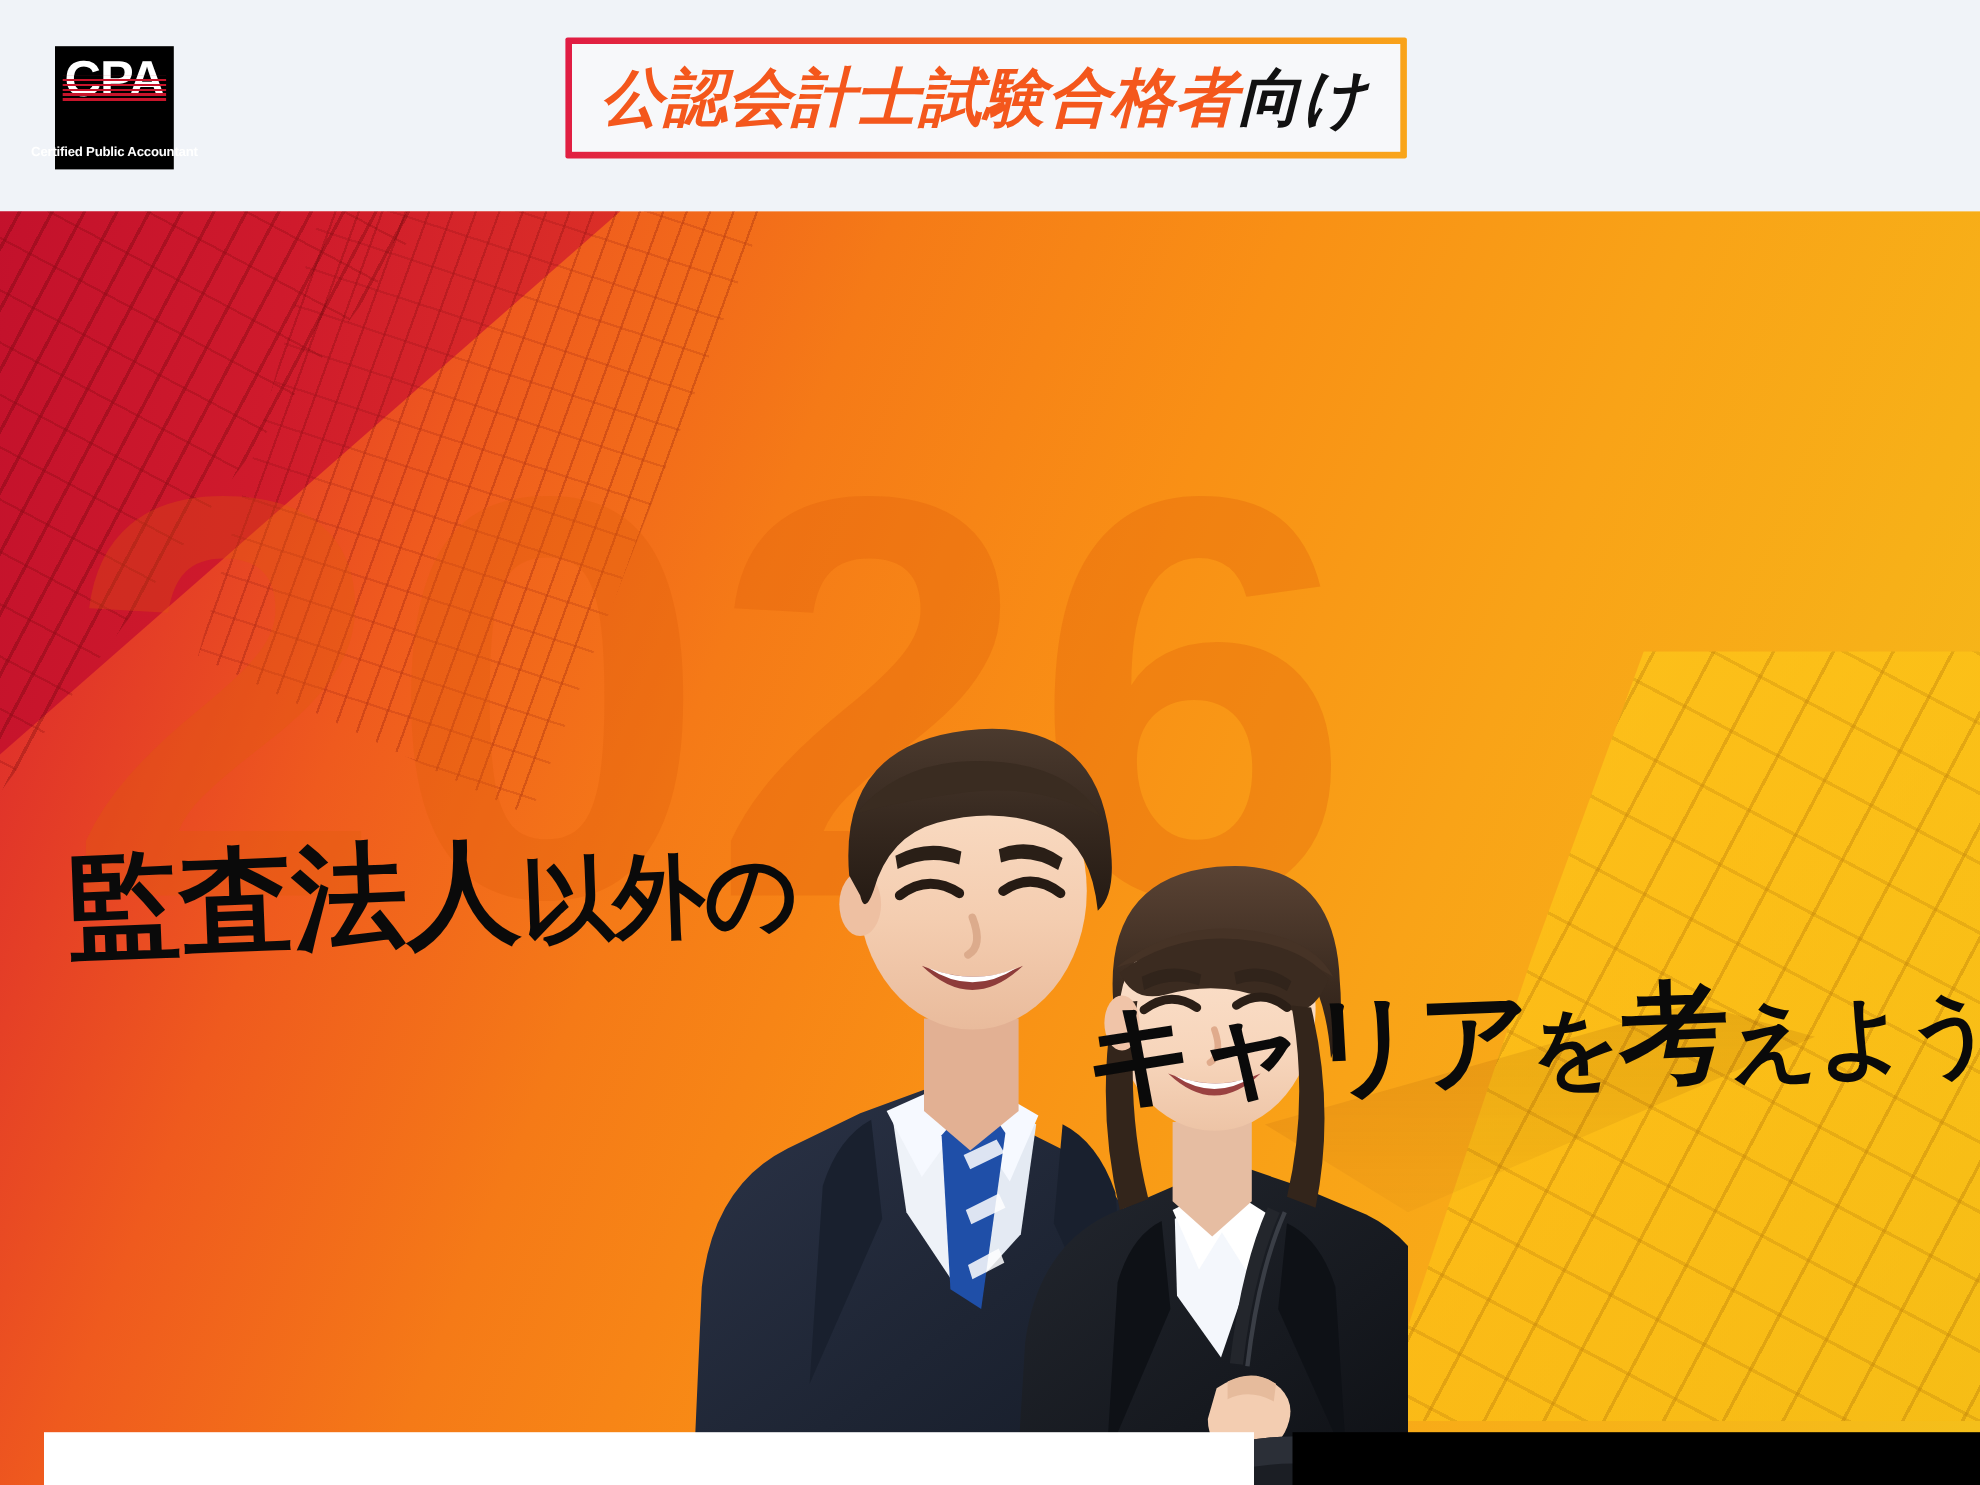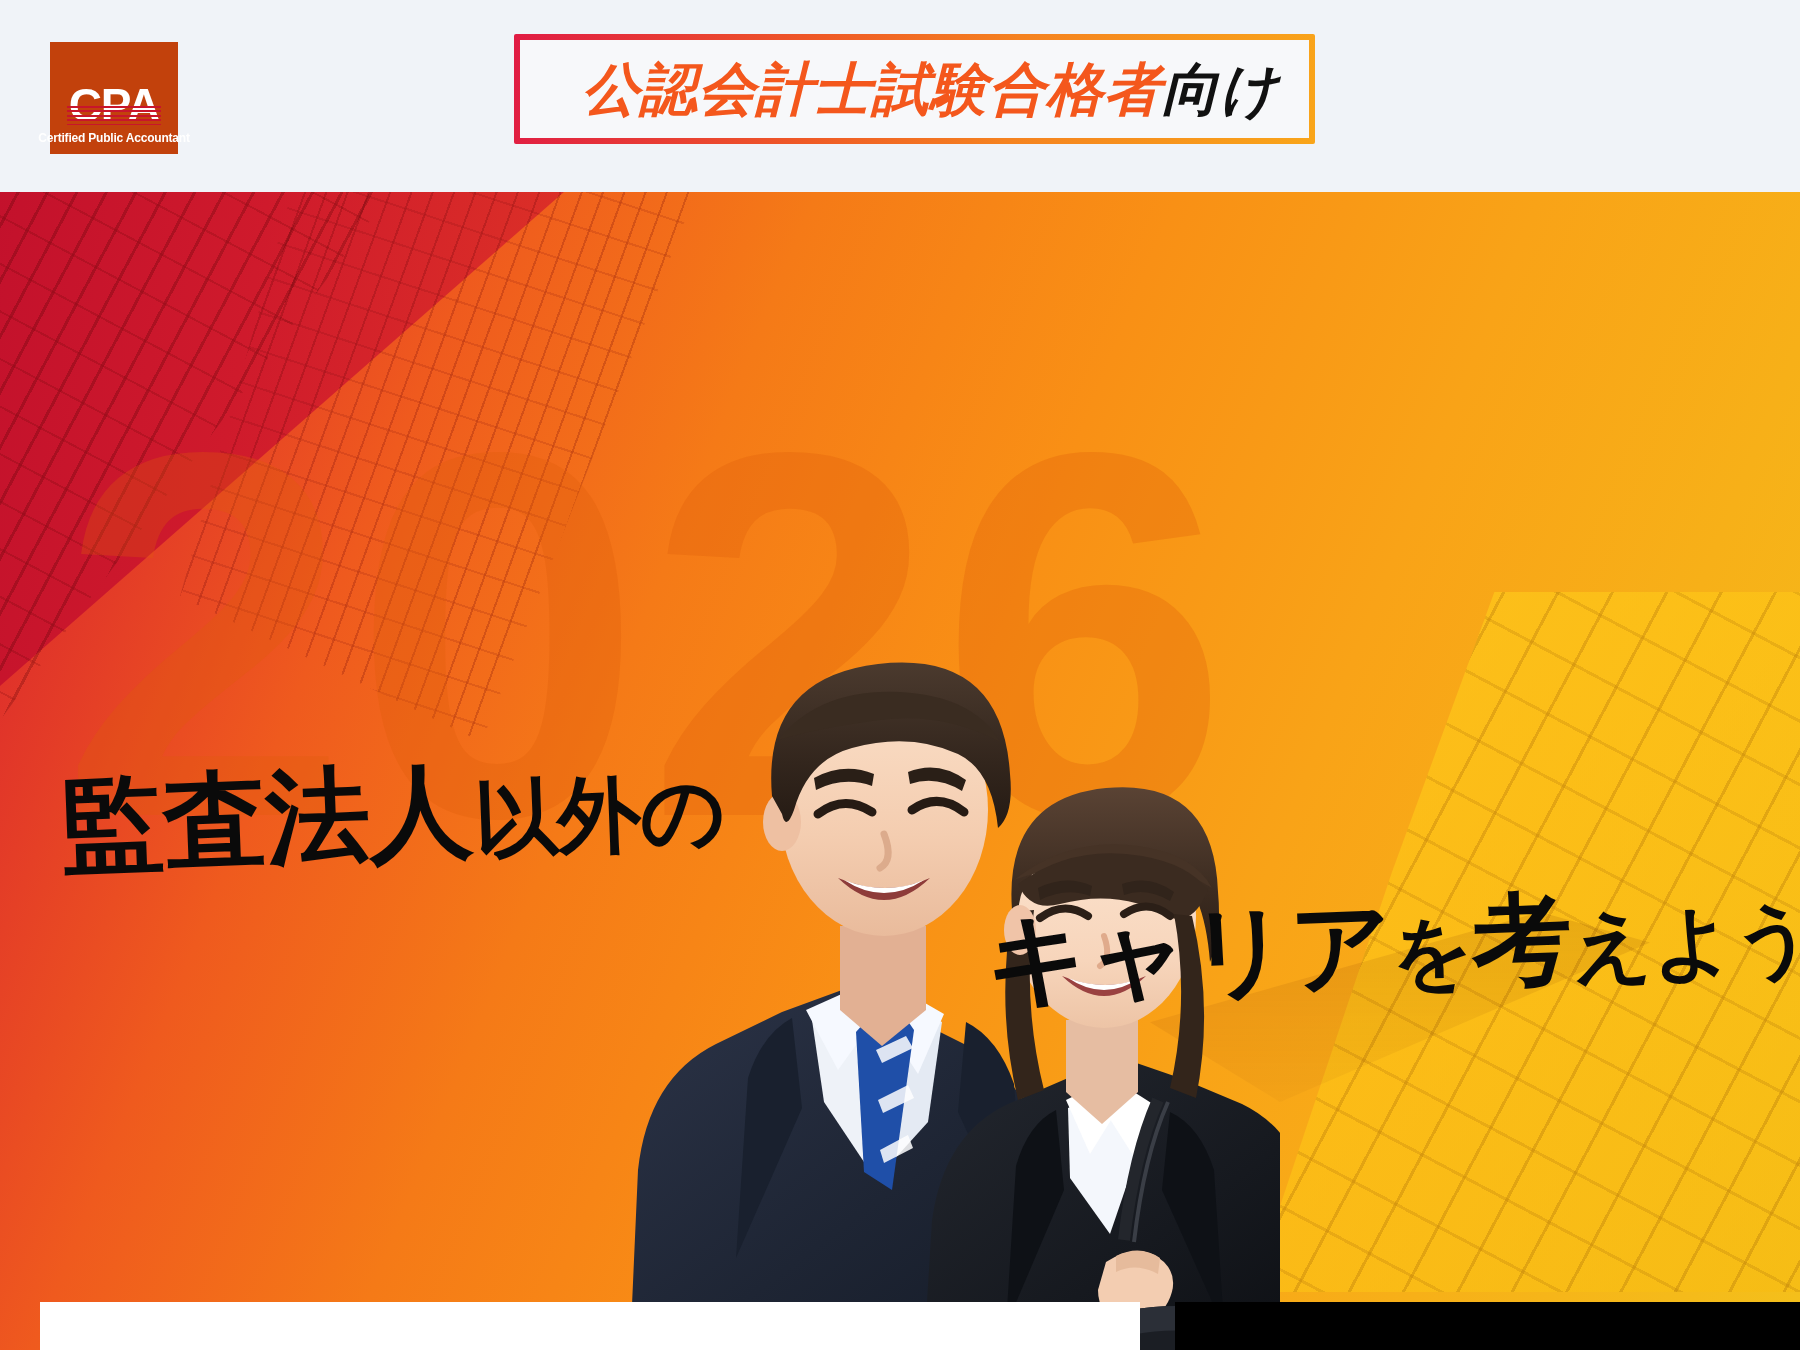--- a/index.html
+++ b/index.html
@@ -9,22 +9,22 @@
   .banner { position:relative; width:1800px; height:1350px; overflow:hidden; }
 
   
   .header {
     position:absolute; left:0; top:0; width:1800px; height:192px;
     background:#f0f3f8; display:flex; align-items:center; z-index:40;
   }
   .logo-group { position:absolute; left:50px; top:42px; display:flex; align-items:center; gap:34px; }
 
   .cpa-mark {
-    width:128px; height:112px; background:#c2410c;
-    display:flex; flex-direction:column; align-items:center; justify-content:flex-end;
+    width:108px; height:112px; background:#000000;
+    display:flex; flex-direction:column; align-items:center; justify-content:space-between;
     padding:8px 6px 9px;
   }
   .cpa-mark .cpa-big {
     color:#fff; font-size:46px; font-weight:bold; letter-spacing:-1px;
     line-height:0.92; font-family:"Liberation Sans",sans-serif;
     position:relative; display:block;
   }
   .cpa-mark .cpa-big::after{
     content:""; position:absolute; left:-2px; right:-2px; top:46%; bottom:-1px;
     background:repeating-linear-gradient(to bottom,
@@ -53,21 +53,21 @@
     padding:6px; border-radius:2px;
     background:linear-gradient(100deg,#e01b44 0%,#ef5a26 38%,#f58220 62%,#f9a51a 100%);
     display:flex; align-items:center;
   }
   .badge-inner {
     background:#f7f8fa; height:100%; padding:0 30px 0 26px;
     display:flex; align-items:center;
   }
   .badge-text {
     font-size:57px; font-weight:bold; letter-spacing:1px; white-space:nowrap;
-    font-style:italic; line-height:1;margin-left:36px;
+    font-style:italic; line-height:1;
   }
   .badge-text .t-or { color:#f4571c; }
   .badge-text .t-bk { color:#111; }
 
   
   .hero {
     position:absolute; left:0; top:192px; width:1800px; height:1158px;
     overflow:hidden;
     background:linear-gradient(112deg,
       #d3152e 0%, #e0332a 9%, #ef5a1e 22%, #f57a17 36%,

